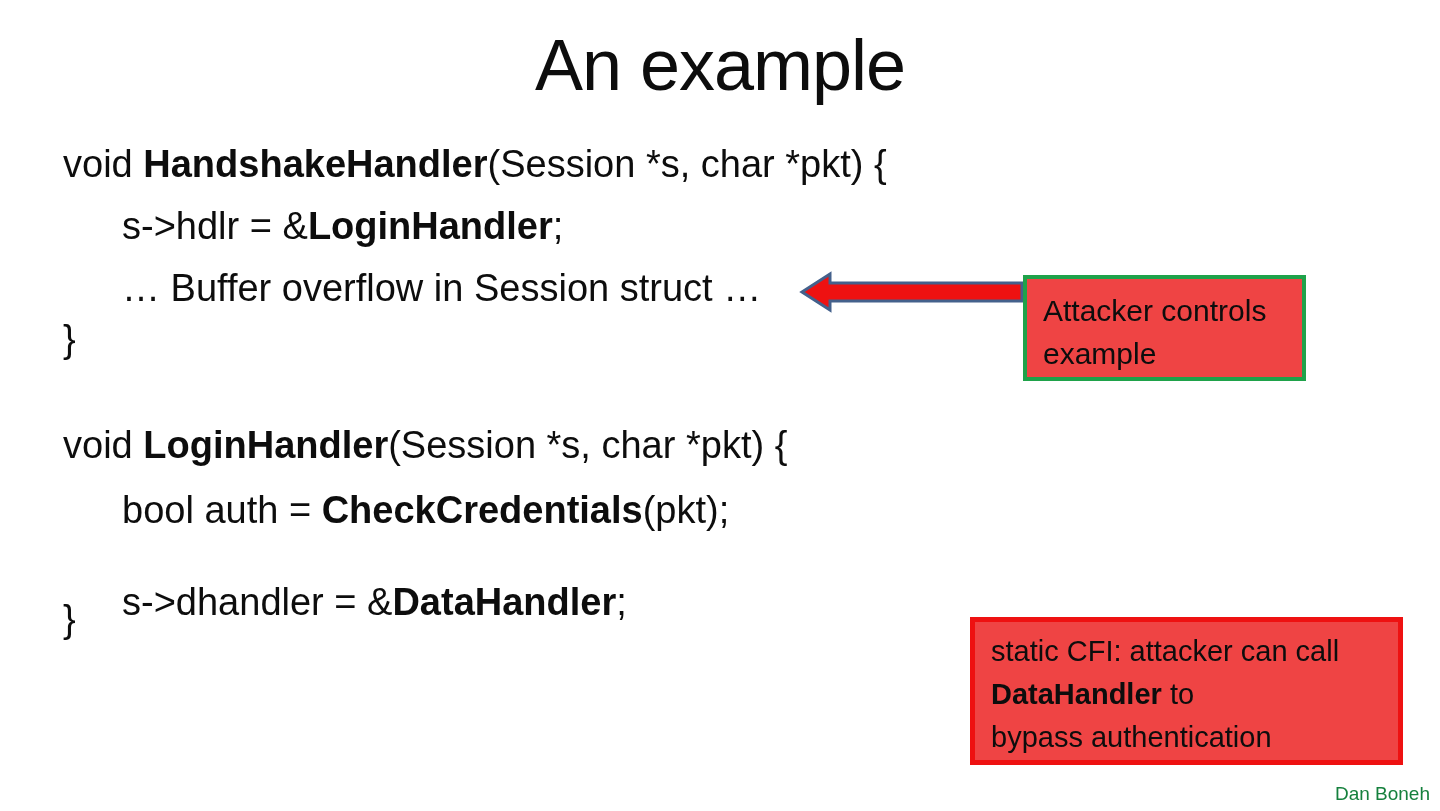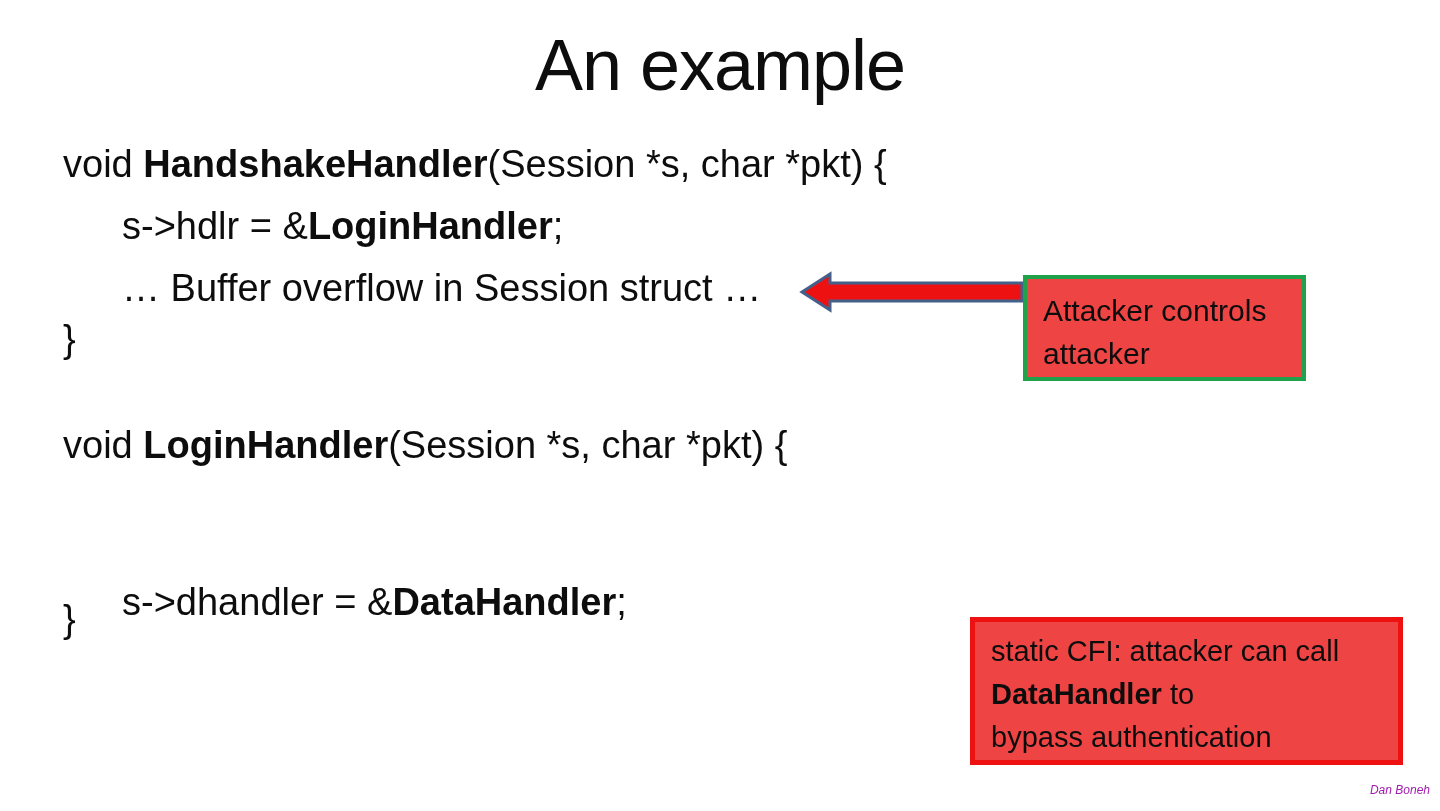--- a/index.html
+++ b/index.html
@@ -76,55 +76,55 @@
     padding: 8px 0 15px 16px;
     font-size: 29px;
     line-height: 43px;
   }
   .callout .b { font-weight: 700; }
 
   .footer {
     position: absolute;
     top: 783px;
     right: 10px;
-    font-size: 12px;
-    color: #a21caf;
-    font-style: italic;
+    font-size: 19px;
+    color: #15803d;
   }
 </style>
 </head>
 <body>
 
 <div class="slide">
 
   <h1 class="title">An example</h1>
 
   <div class="code-line l1"><span>void </span><span class="b">HandshakeHandler</span><span>(Session *s, char *pkt) {</span></div>
 
   <div class="code-line l3">… Buffer overflow in Session struct …</div>
 
   <div class="code-line l2"><span>s-&gt;hdlr = &amp;</span><span class="b">LoginHandler</span><span>;</span></div>
 
   <div class="code-line l4">}</div>
 
   <div class="code-line l5"><span>void </span><span class="b">LoginHandler</span><span>(Session *s, char *pkt) {</span></div>
 
+  <div class="code-line l6"><span>bool auth = </span><span class="b">CheckCredentials</span><span>(pkt);</span></div>
 
   <div class="code-line l7"><span>s-&gt;dhandler = &amp;</span><span class="b">DataHandler</span><span>;</span></div>
 
   <div class="code-line l8">}</div>
 
 
   <svg class="arrow-svg" viewBox="0 0 226 42" xmlns="http://www.w3.org/2000/svg">
     <polygon points="3,21 31,3 31,12 223,12 223,30 31,30 31,39" stroke-width="3" stroke-linejoin="miter" fill="#ee1111" stroke="#44618c"></polygon>
   </svg>
 
   <div class="callout callout-green">
     <div>Attacker controls</div>
-    <div>attacker</div>
+    <div>example</div>
   </div>
 
   <div class="callout callout-red">
     <div>static CFI: attacker can call</div>
     <div><span class="b">DataHandler</span><span> to</span></div>
     <div>bypass authentication</div>
   </div>
 
   <div class="footer">Dan Boneh</div>
 

